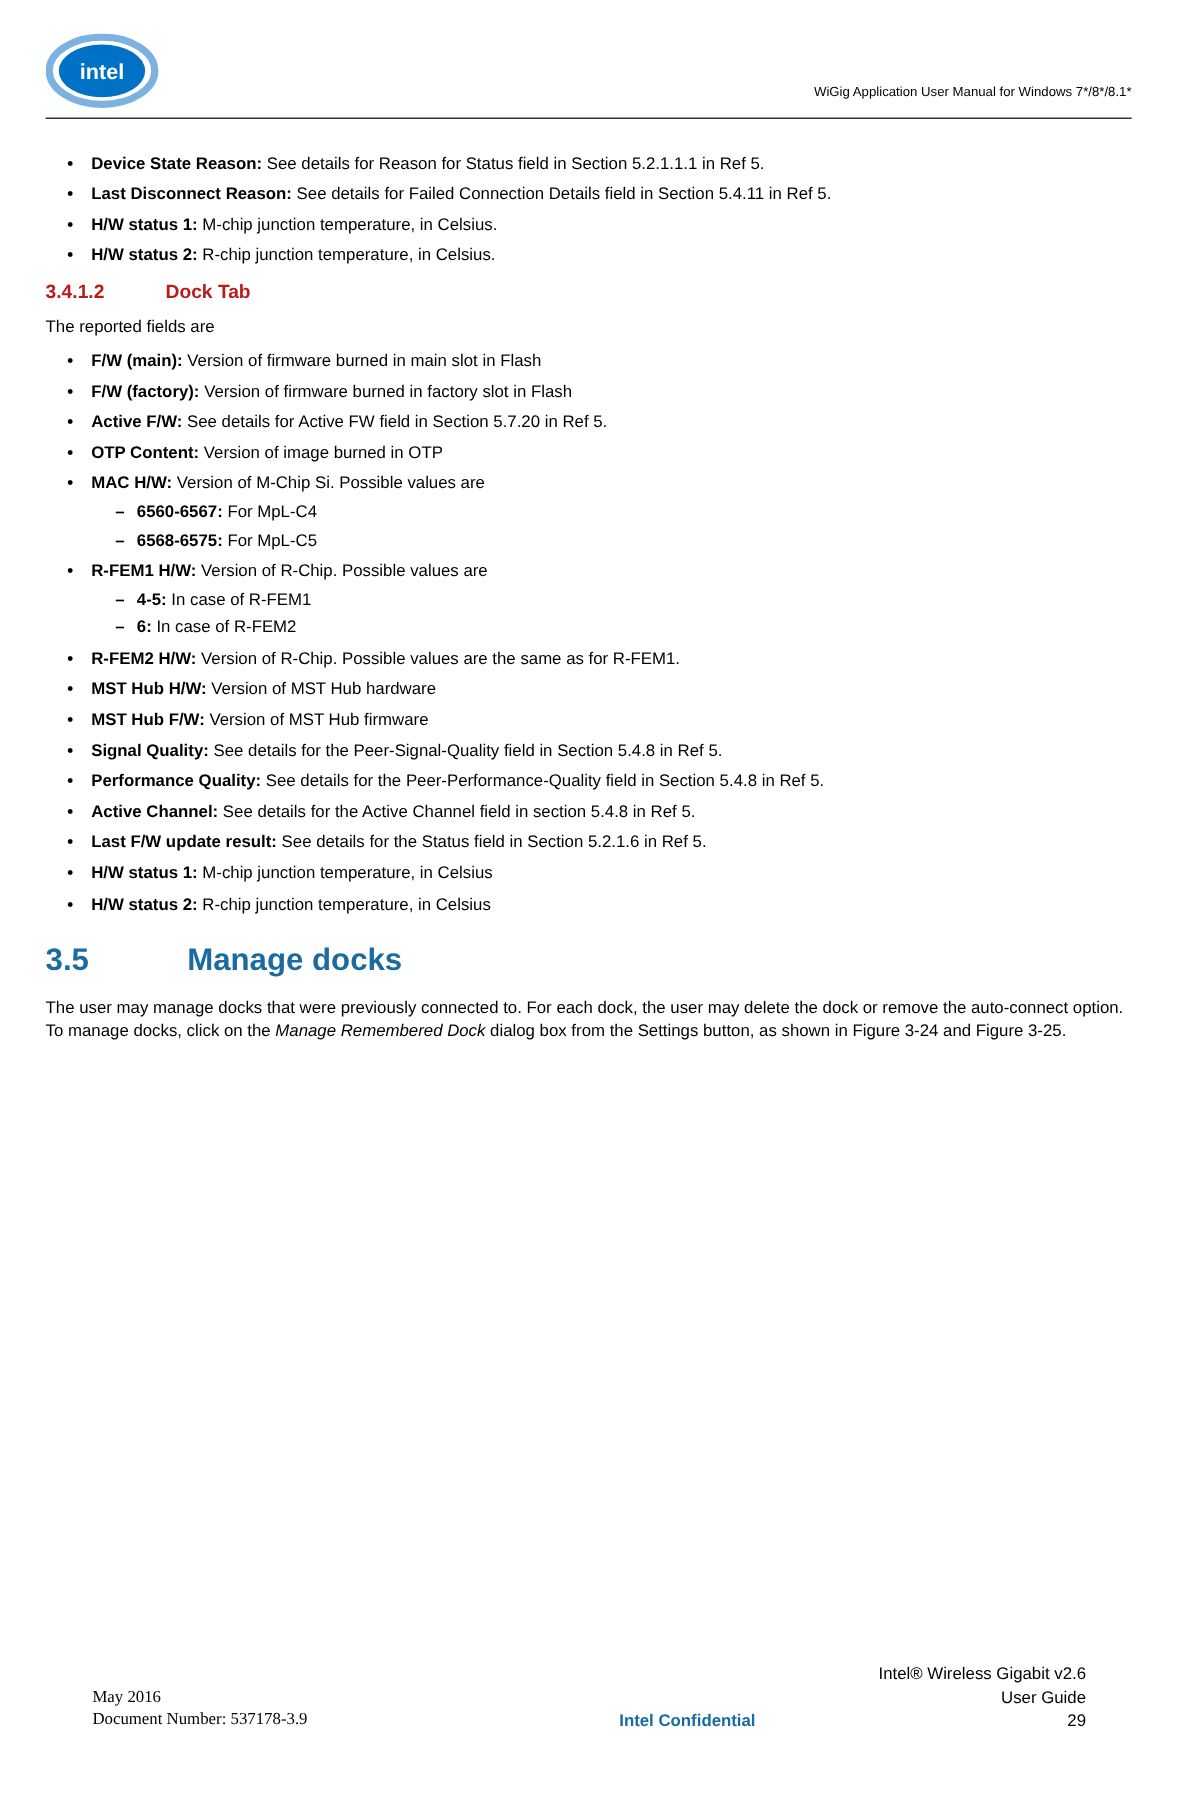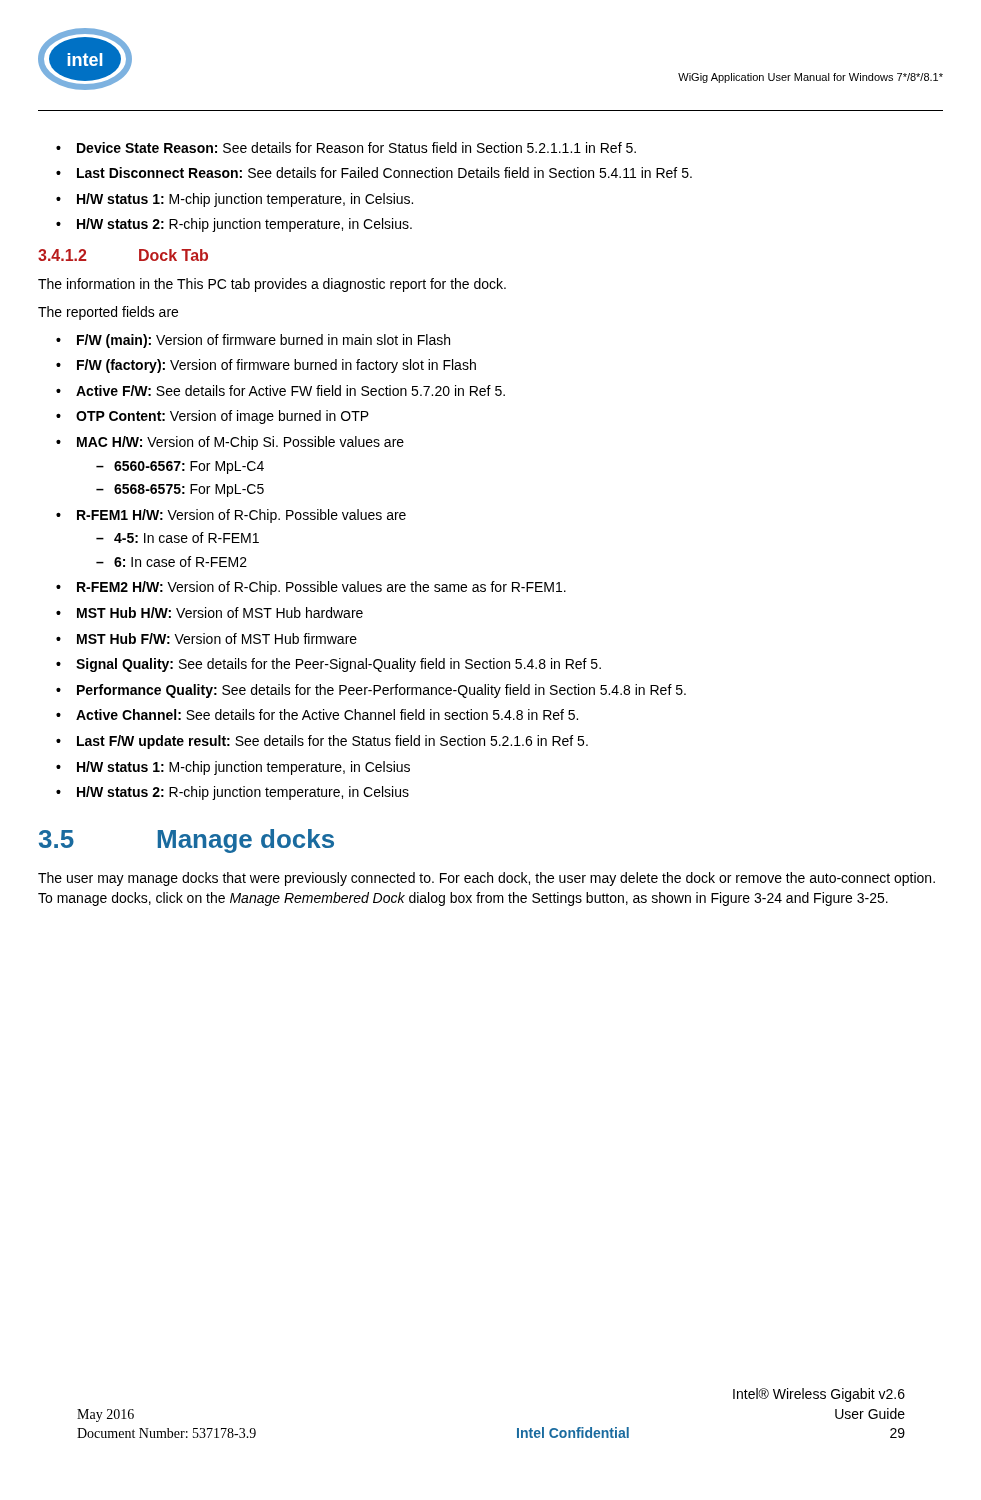--- a/index.html
+++ b/index.html
@@ -9,21 +9,21 @@
       margin: 0;
       padding: 28px 38px;
       width: 905px;
       line-height: 1.4;
     }
     .header {
       display: flex;
       align-items: flex-start;
       margin-bottom: 28px;
       border-bottom: 1px solid #000;
-      padding-bottom: 14px;
+      padding-bottom: 2px;
     }
     .logo-container {
       margin-right: 20px;
     }
     .header-title {
       flex: 1;
       text-align: right;
       font-size: 11px;
       padding-top: 42px;
     }
@@ -126,21 +126,20 @@
   <li><span class="bold">Device State Reason:</span><span> See details for Reason for Status field in Section 5.2.1.1.1 in Ref 5.</span></li>
   <li><span class="bold">Last Disconnect Reason:</span><span> See details for Failed Connection Details field in Section 5.4.11 in Ref 5.</span></li>
   <li><span class="bold">H/W status 1:</span><span> M-chip junction temperature, in Celsius.</span></li>
   <li><span class="bold">H/W status 2:</span><span> R-chip junction temperature, in Celsius.</span></li>
 </ul>
 
 <div class="section-sub">
   <span class="num">3.4.1.2</span><span>Dock Tab</span>
 </div>
 
-<div class="para">The information in the This PC tab provides a diagnostic report for the dock.</div>
 <div class="para">The reported fields are</div>
 
 <ul class="bullet-list">
   <li><span class="bold">F/W (main):</span><span> Version of firmware burned in main slot in Flash</span></li>
   <li><span class="bold">F/W (factory):</span><span> Version of firmware burned in factory slot in Flash</span></li>
   <li><span class="bold">Active F/W:</span><span> See details for Active FW field in Section 5.7.20 in Ref 5.</span></li>
   <li><span class="bold">OTP Content:</span><span> Version of image burned in OTP</span></li>
   <li><span class="bold">MAC H/W:</span><span> Version of M-Chip Si. Possible values are</span>
     <ul class="dash-list">
       <li><span class="bold">6560-6567:</span><span> For MpL-C4</span></li>

